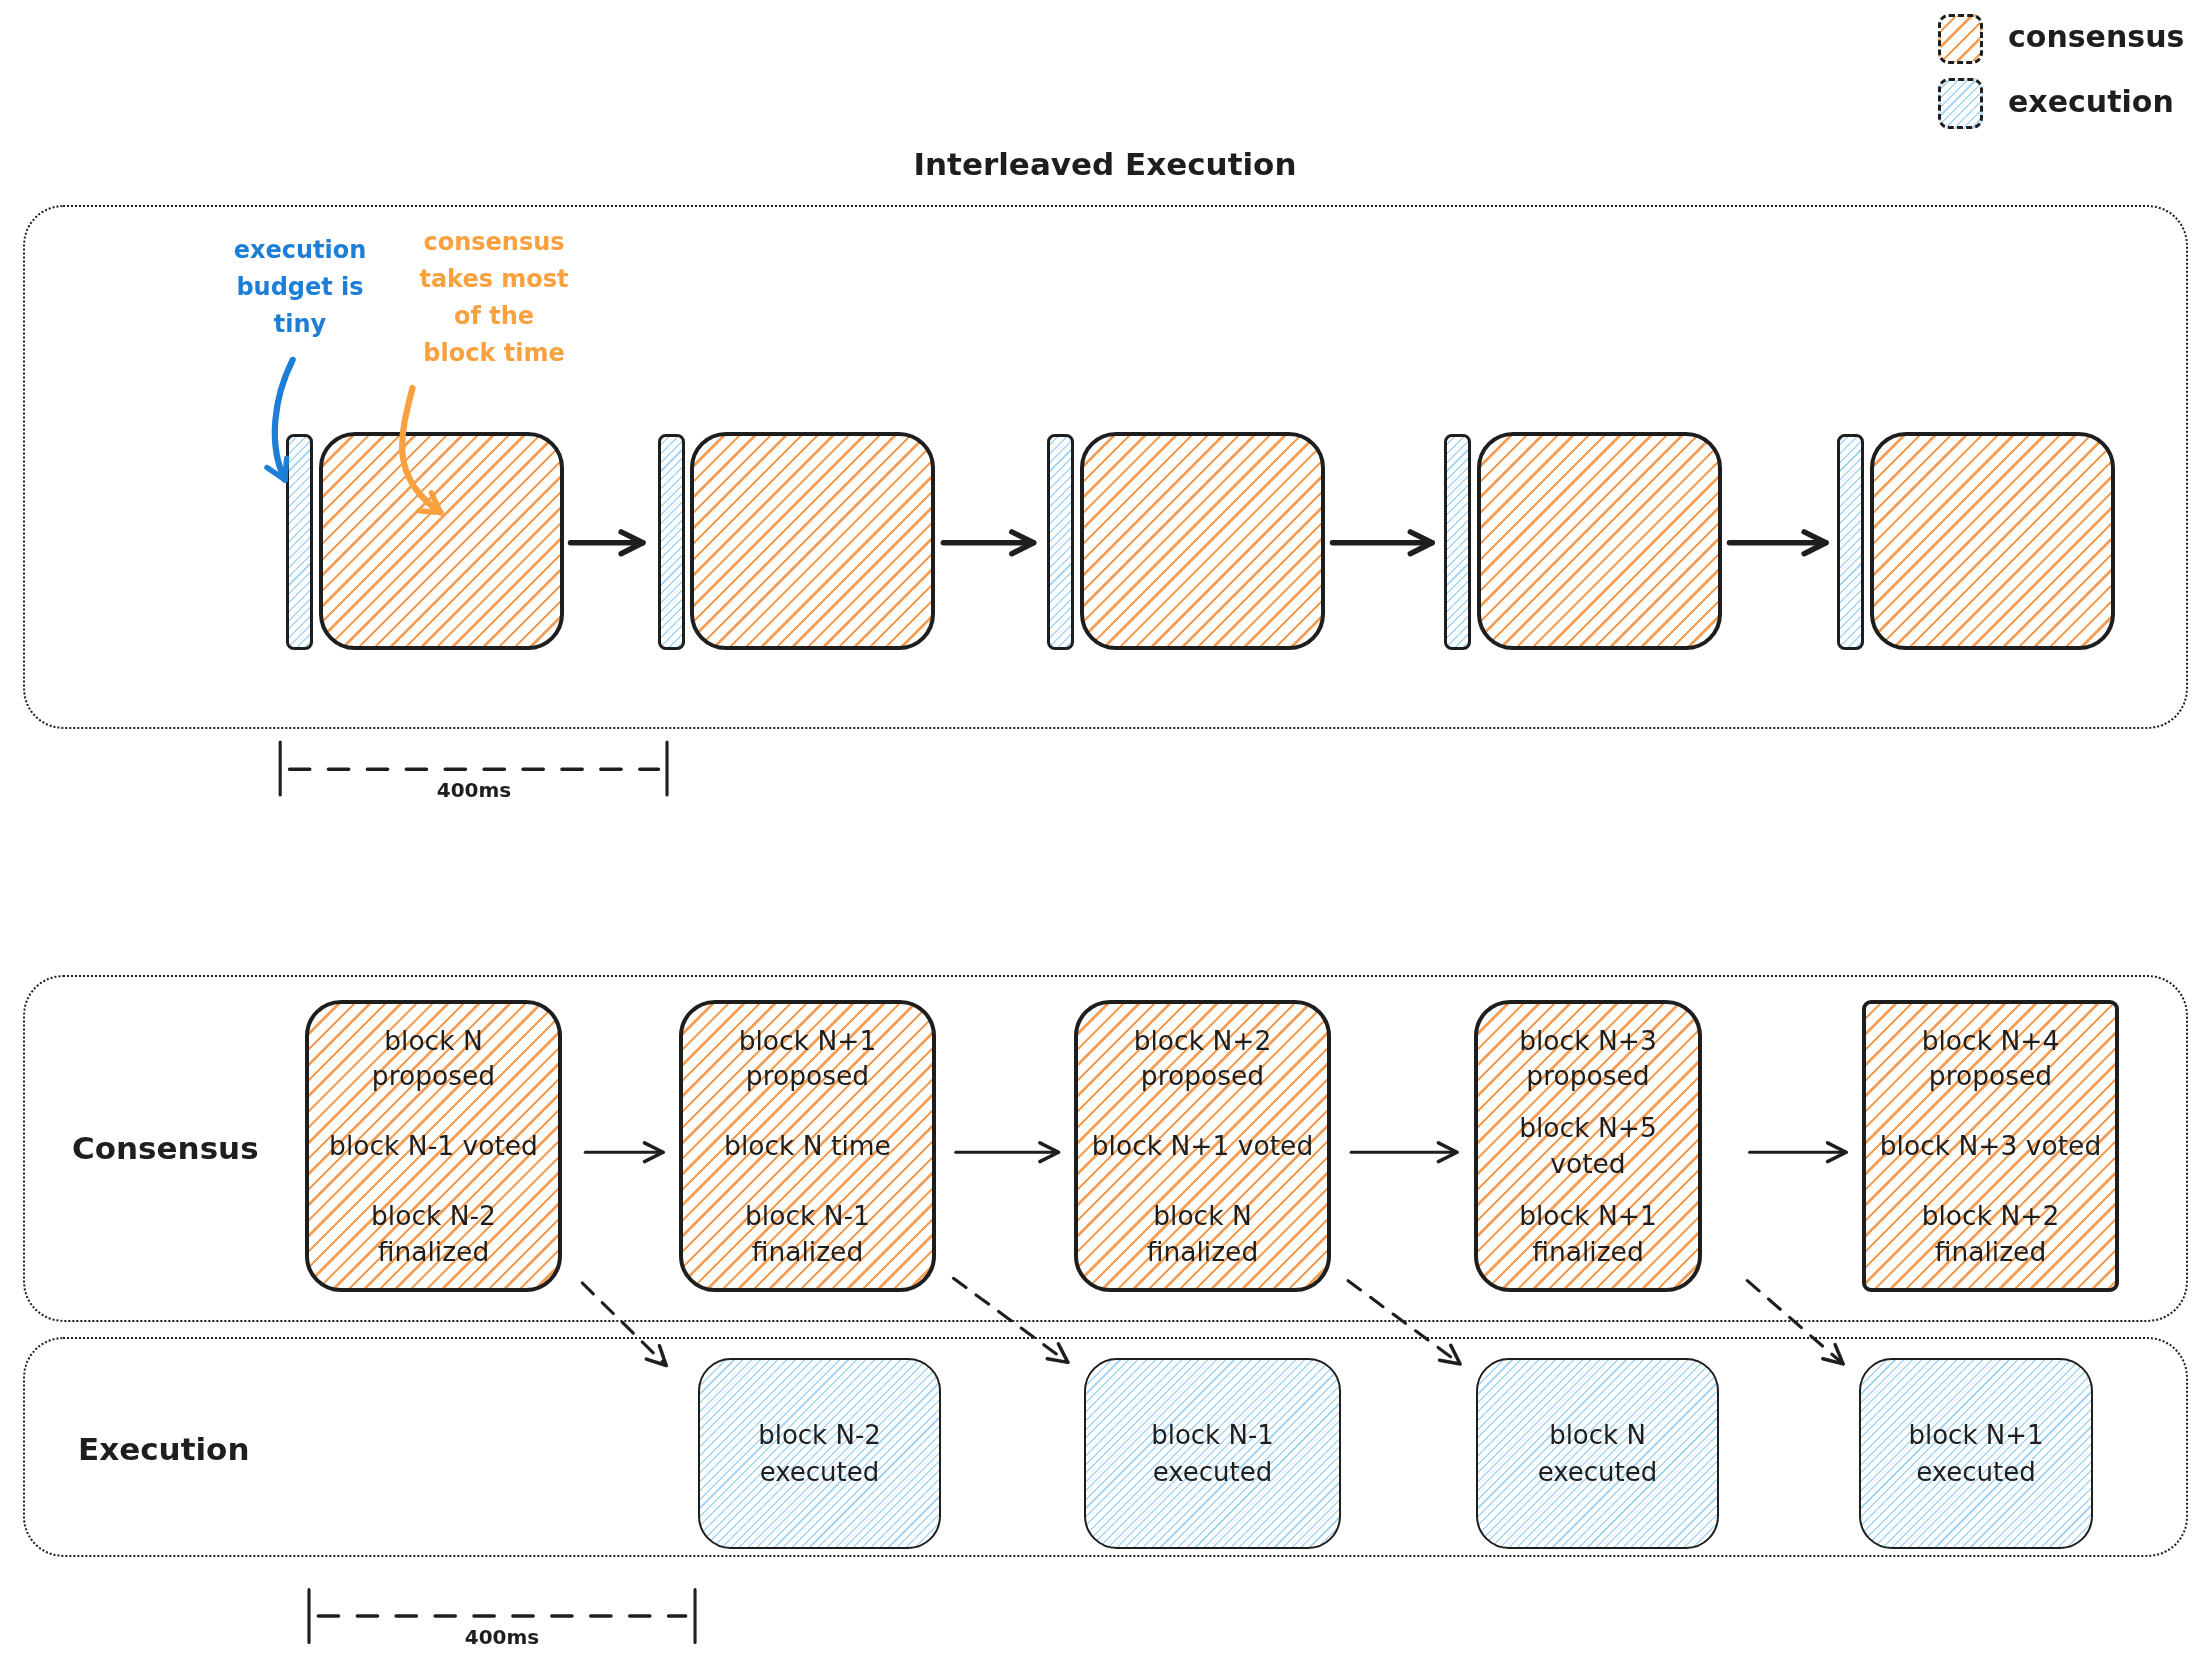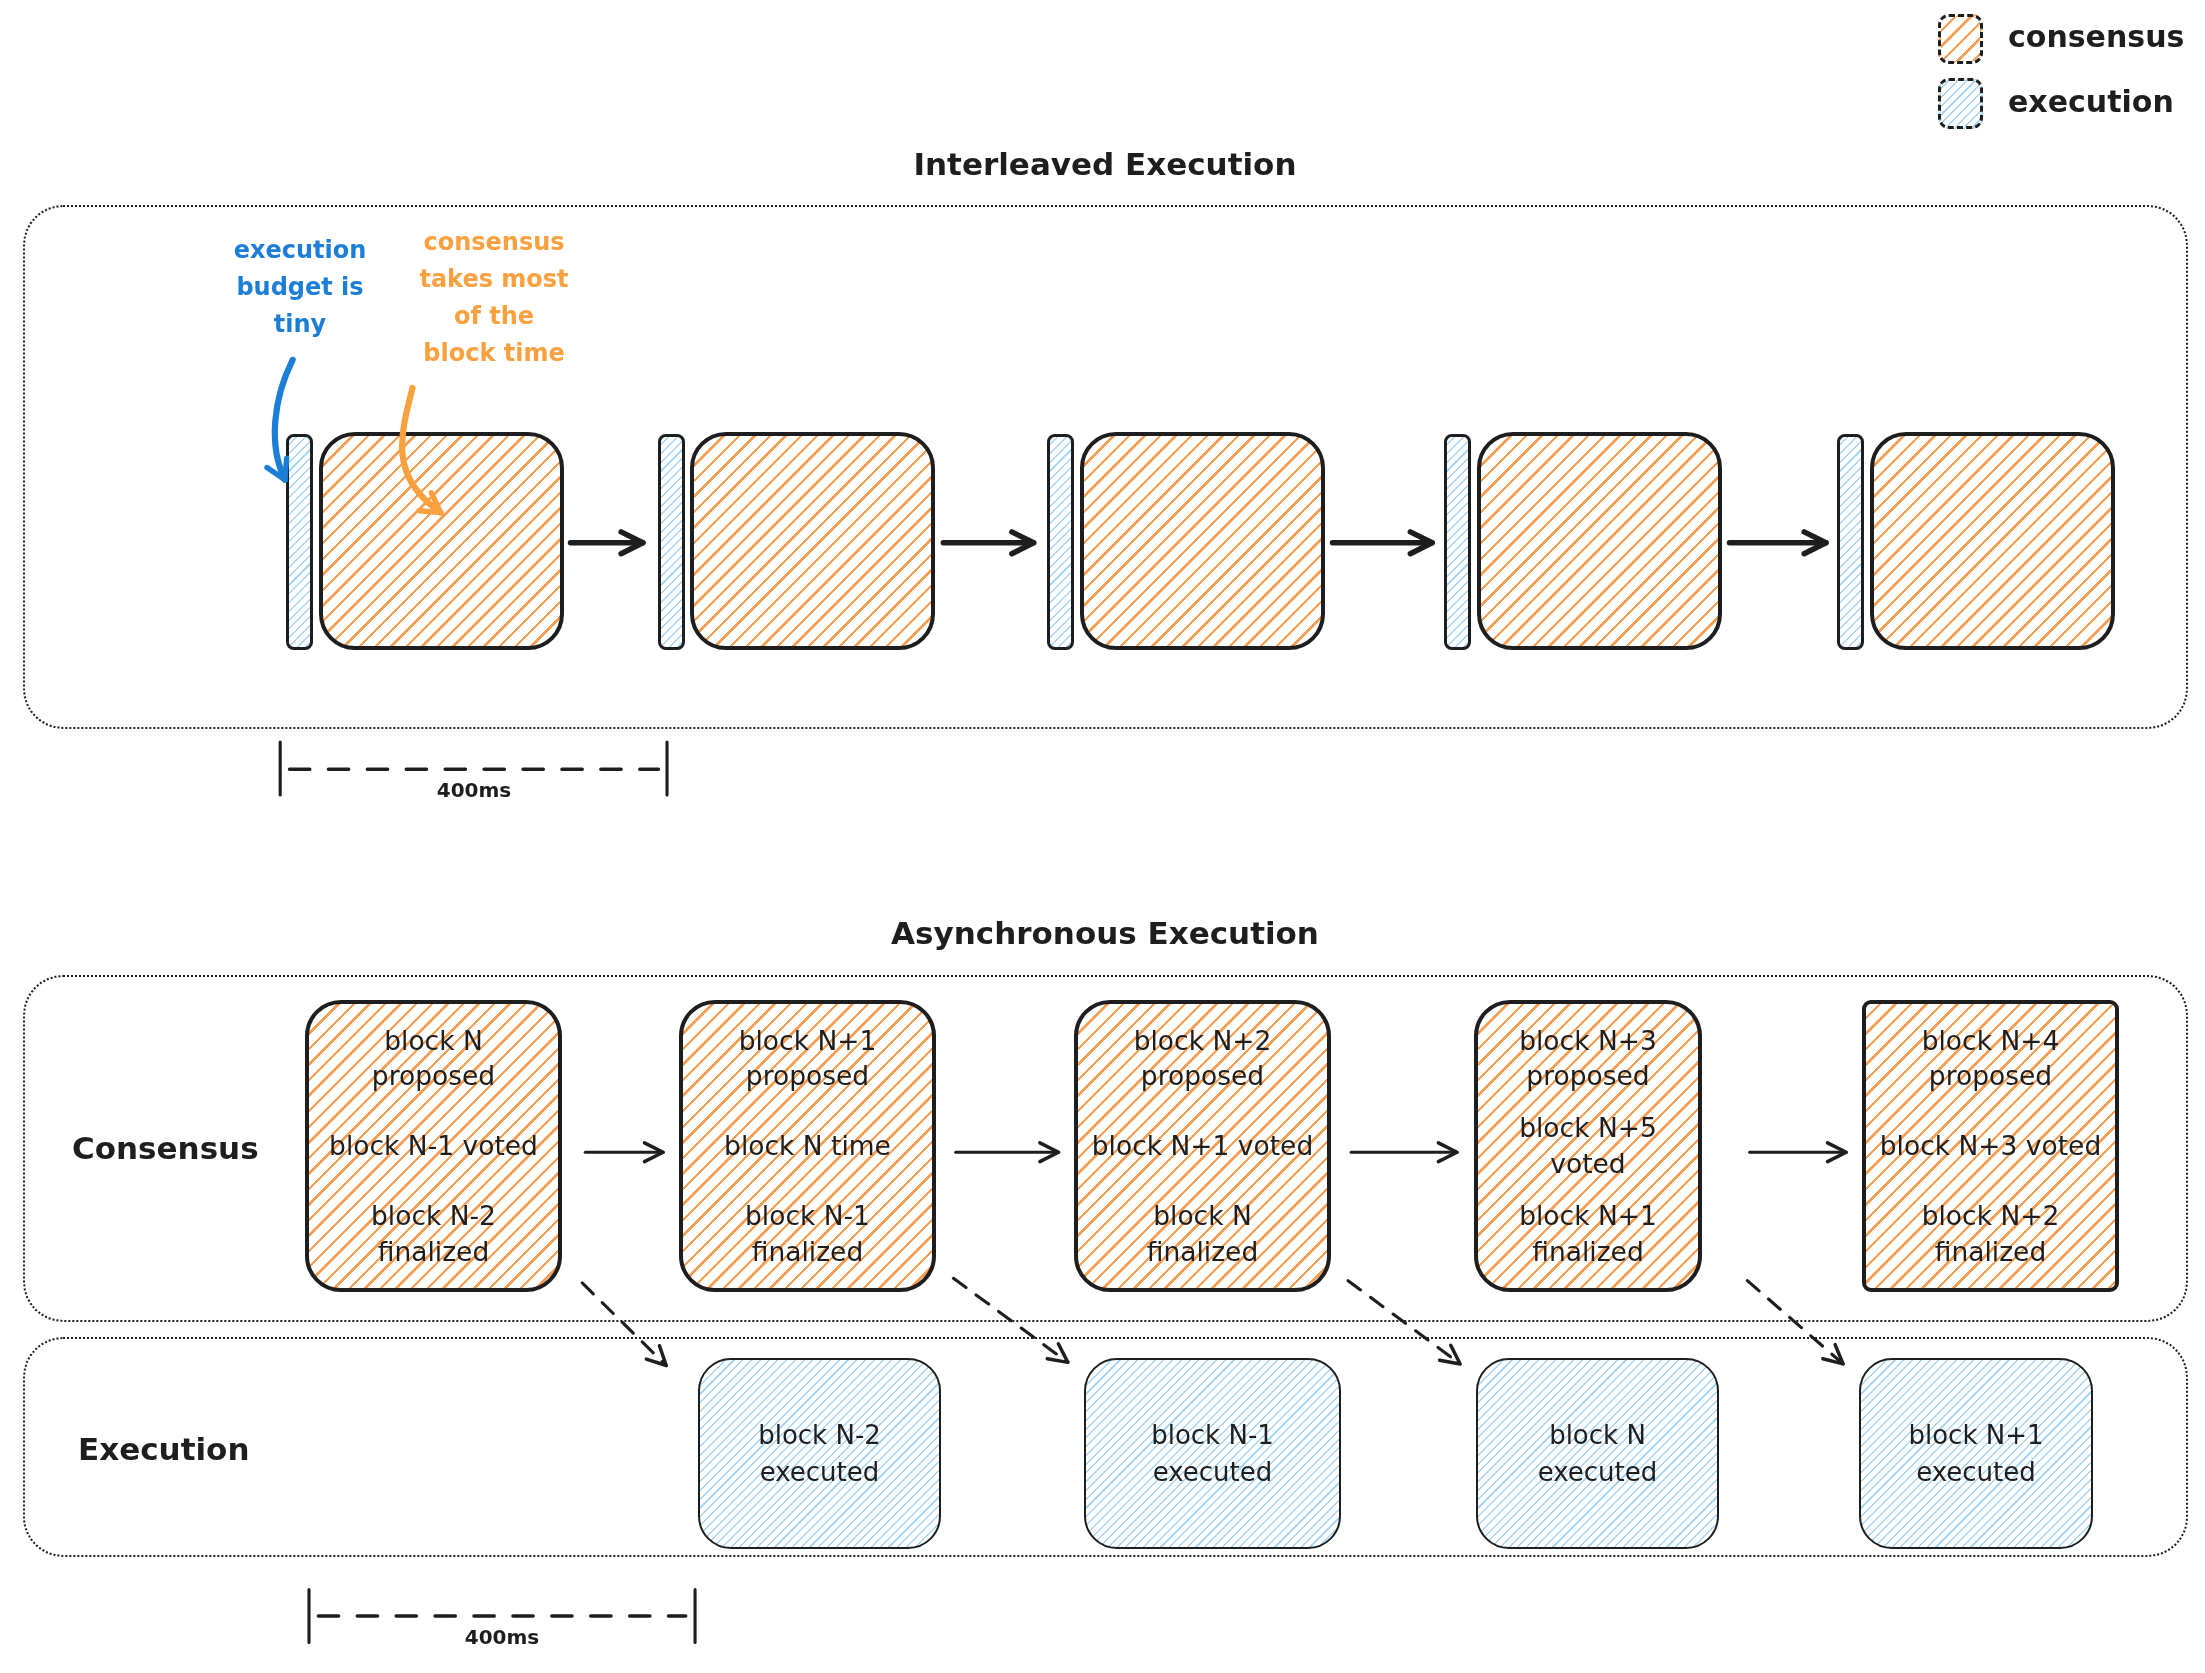--- a/index.html
+++ b/index.html
@@ -65,21 +65,20 @@
   <div class="block-orange hatch-orange" style="left:1080px;top:432px;width:245px;height:218px;"></div>
 
   <div class="bar-blue hatch-blue" style="left:1444px;top:434px;width:26.5px;height:216px;"></div>
   <div class="block-orange hatch-orange" style="left:1477px;top:432px;width:245px;height:218px;"></div>
 
   <div class="bar-blue hatch-blue" style="left:1837px;top:434px;width:26.5px;height:216px;"></div>
   <div class="block-orange hatch-orange" style="left:1870px;top:432px;width:245px;height:218px;"></div>
 
   <div class="measure-label" style="left:474px;top:778px;">400ms</div>
 
-  <div class="title" style="left:1105px;top:915px;">Asynchronous Execution</div>
 
   <div class="dotted-box" style="left:23.4px;top:975px;width:2161px;height:343px;"></div>
   <div class="row-label" style="left:72px;top:1130px;">Consensus</div>
 
   <div class="block-orange hatch-orange consensus-block" style="left:305px;top:1000px;width:257px;height:292px;">
     <div>block N
 proposed</div>
     <div>block N-1 voted</div>
     <div>block N-2
 finalized</div>

